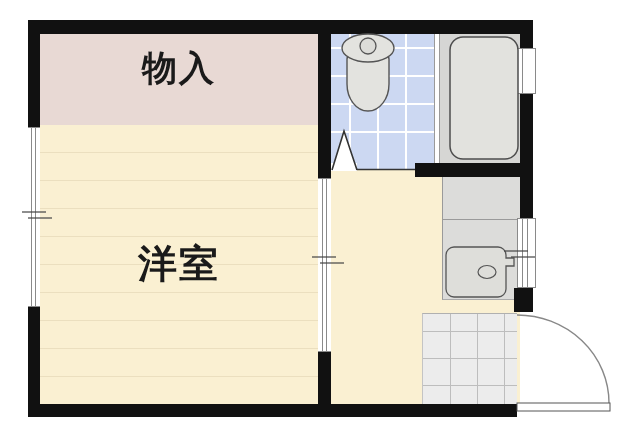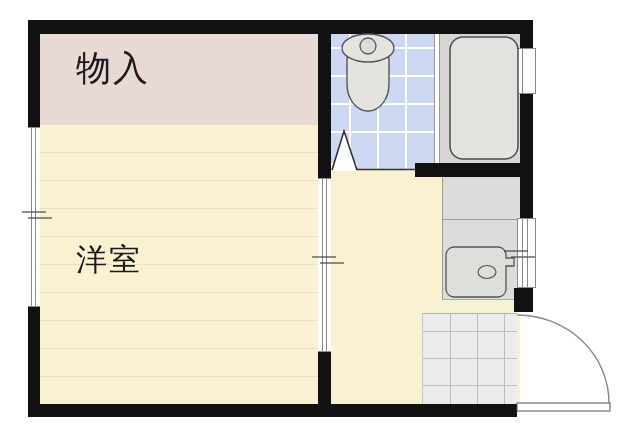--- a/index.html
+++ b/index.html
@@ -59,25 +59,25 @@
   .win{position:absolute;background:#ffffff;z-index:4;border-top:1px solid #8a8a8a;border-bottom:1px solid #8a8a8a;box-sizing:border-box;}
   .win .pane{position:absolute;top:0;bottom:0;width:1px;background:#8a8a8a;}
   .win-left{left:28px;top:127px;width:12px;height:180px;}
   .win-part{left:318px;top:178px;width:13px;height:174px;}
   .win-sink{left:517px;top:218px;width:19px;height:70px;border:1px solid #8a8a8a;}
   .win-bath{left:517px;top:48px;width:19px;height:46px;border:1px solid #8a8a8a;z-index:4;}
   
   .fixtures{position:absolute;left:0;top:0;width:640px;height:437px;z-index:5;}
   
   .room-label{
-    position:absolute;z-index:6;color:#1a1a1a;font-weight:400;
+    position:absolute;z-index:6;color:#1a1a1a;font-weight:700;text-align:center;
     letter-spacing:2px;line-height:1;
   }
   .label-storage{left:76px;top:50px;width:206px;font-size:35px;}
-  .label-western{left:76px;top:244px;width:206px;font-size:31px;}
+  .label-western{left:76px;top:244px;width:206px;font-size:39px;}
 </style>
 </head>
 <body>
 
 <div class="plan-wrap">
 
   <div class="floor floor-storage"></div>
   <div class="floor floor-western planks"></div>
   <div class="floor floor-hall planks"></div>
   <div class="floor floor-toilet"></div>

